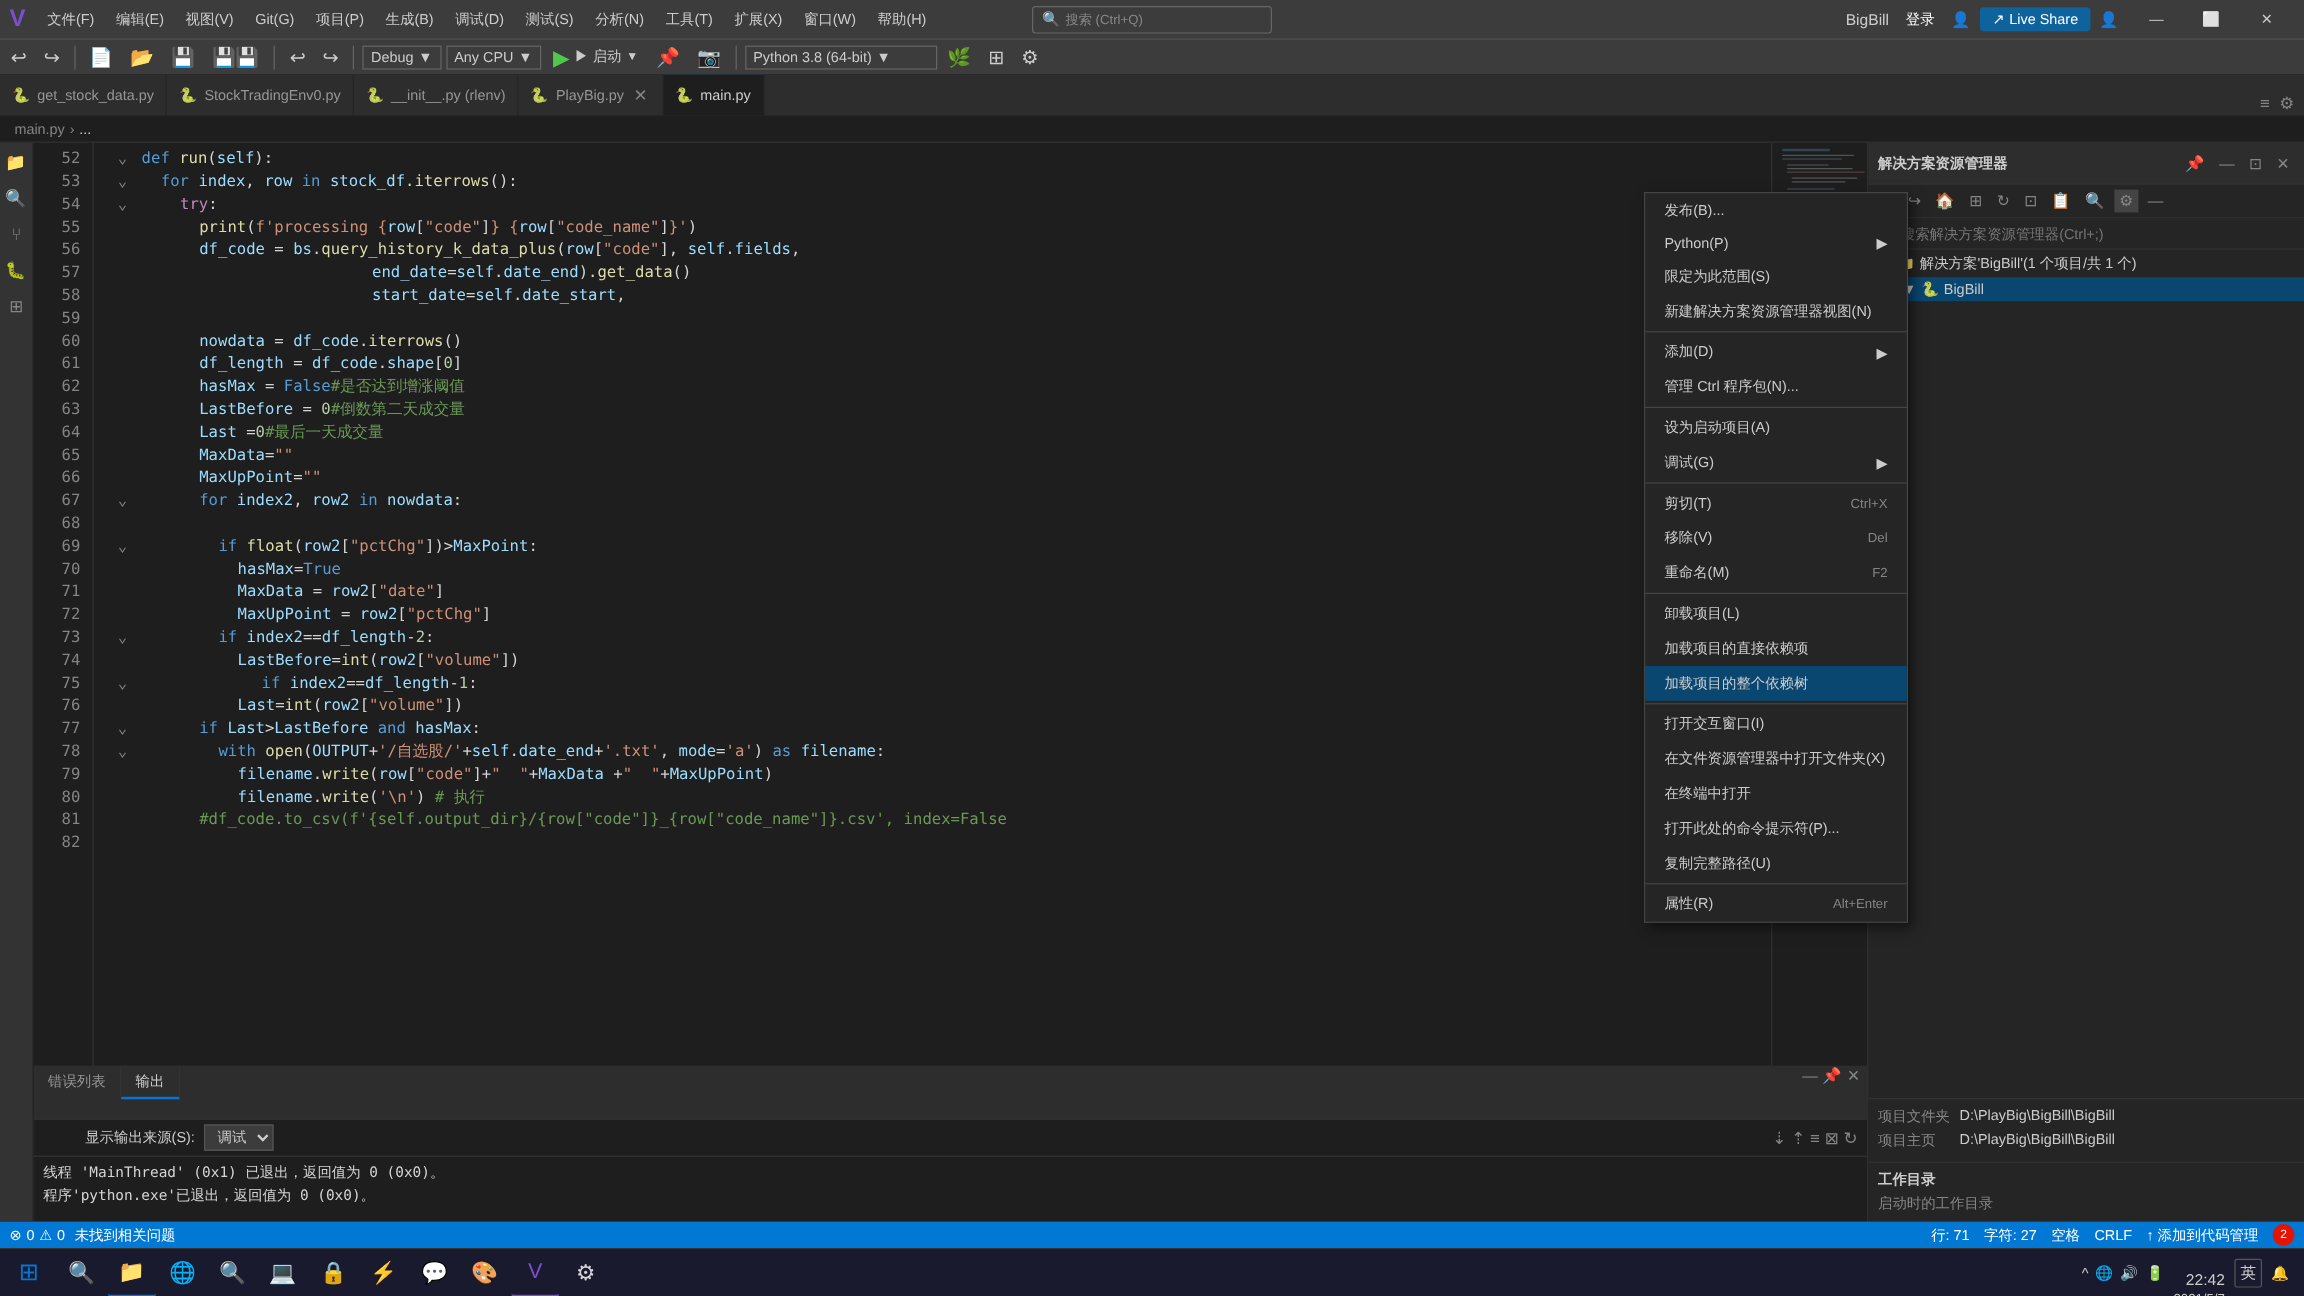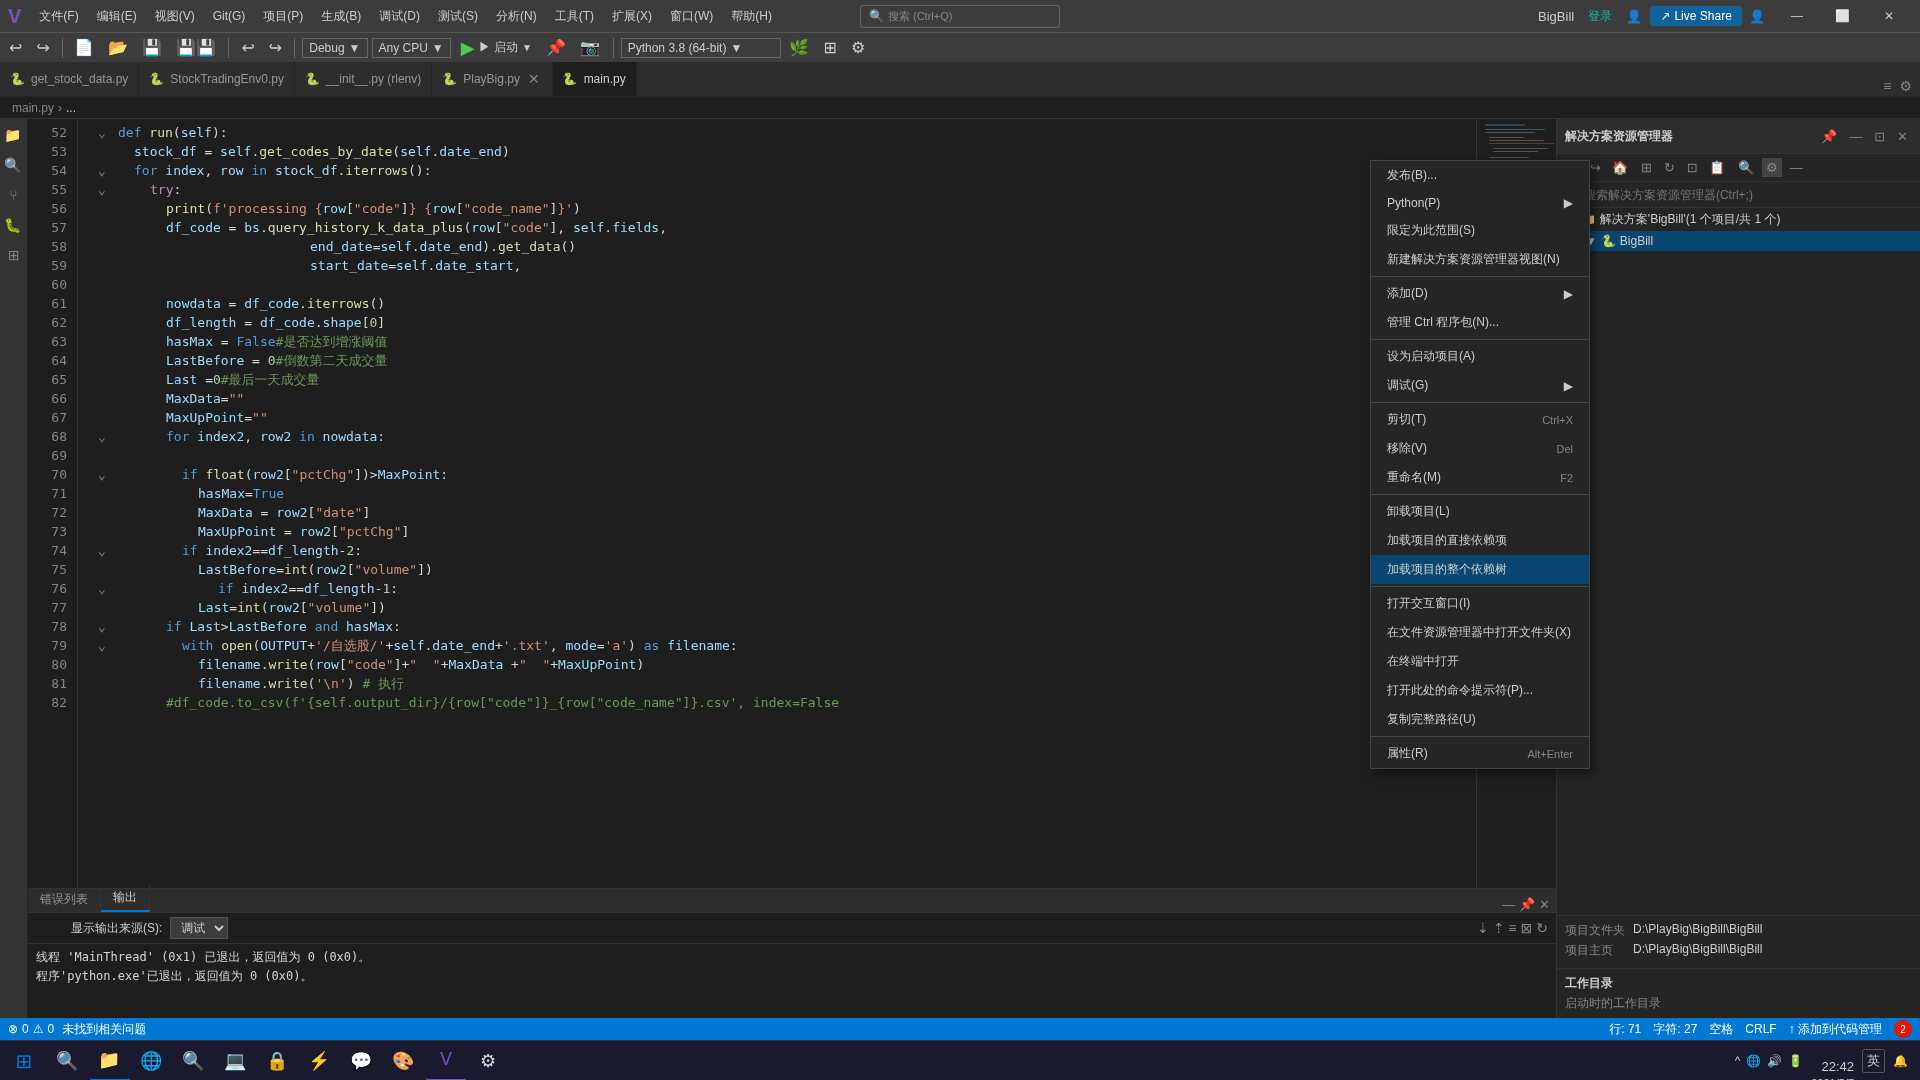--- a/index.html
+++ b/index.html
@@ -50,21 +50,21 @@
     }
     .title-bar-right {
       display: flex;
       align-items: center;
       gap: 8px;
       flex: 1;
       justify-content: flex-end;
     }
     .project-name { color: #ccc; font-size: 13px; }
     .title-btn {
-      color: #14b8a6;
+      color: #ffffff;
       font-size: 12px;
       padding: 2px 6px;
       cursor: pointer;
     }
     .live-share-btn {
       background: #0e639c;
       color: white;
       border-radius: 3px;
       padding: 3px 10px;
       font-size: 12px;
@@ -382,24 +382,24 @@
     .ctx-shortcut { color: #858585; font-size: 11px; }
     .ctx-arrow { color: #ccc; }
     .prop-row {
       display: flex;
       gap: 8px;
       margin-bottom: 3px;
     }
     .prop-label { color: #858585; min-width: 60px; }
     .prop-value { color: #ccc; word-break: break-all; }
     .output-tabs {
-      height: 24px;
+      height: 44px;
       background: #2d2d2d;
       display: flex;
-      align-items: flex-end;
+      align-items: flex-start;
       gap: 0;
       border-bottom: 1px solid #333;
     }
     .output-tab {
       padding: 4px 12px;
       font-size: 12px;
       color: #969696;
       cursor: pointer;
       border-right: 1px solid #333;
     }
@@ -689,24 +689,20 @@
               <div>81</div>
             <div>82</div>
           </div>
 
           <div class="code-area">
             <div class="code-line">
               <span class="fold-arrow">⌄</span>
               <span style="margin-left:8px;"><span class="kw">def </span><span class="fn">run</span><span class="plain">(</span><span class="param">self</span><span class="plain">):</span></span>
             </div>
             <div class="code-line">
-              <span class="fold-arrow"> </span>
-              <span style="margin-left:24px;"><span class="param">stock_df</span><span class="plain"> = </span><span class="param">self</span><span class="plain">.</span><span class="fn">get_codes_by_date</span><span class="plain">(</span><span class="param">self</span><span class="plain">.</span><span class="var">date_end</span><span class="plain">)</span></span>
-            </div>
-            <div class="code-line">
               <span class="fold-arrow">⌄</span>
               <span style="margin-left:24px;"><span class="kw">for </span><span class="var">index</span><span class="plain">, </span><span class="var">row</span><span class="plain"> </span><span class="kw">in </span><span class="param">stock_df</span><span class="plain">.</span><span class="fn">iterrows</span><span class="plain">():</span></span>
             </div>
             <div class="code-line">
               <span class="fold-arrow">⌄</span>
               <span style="margin-left:40px;"><span class="kw2">try</span><span class="plain">:</span></span>
             </div>
             <div class="code-line">
               <span class="fold-arrow"> </span>
               <span style="margin-left:56px;"><span class="fn">print</span><span class="plain">(</span><span class="str">f'processing {</span><span class="var">row</span><span class="plain">[</span><span class="str">"code"</span><span class="plain">]</span><span class="str">} {</span><span class="var">row</span><span class="plain">[</span><span class="str">"code_name"</span><span class="plain">]</span><span class="str">}'</span><span class="plain">)</span></span>

